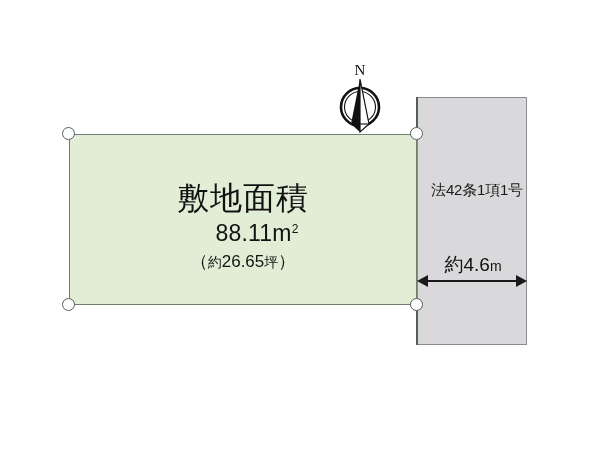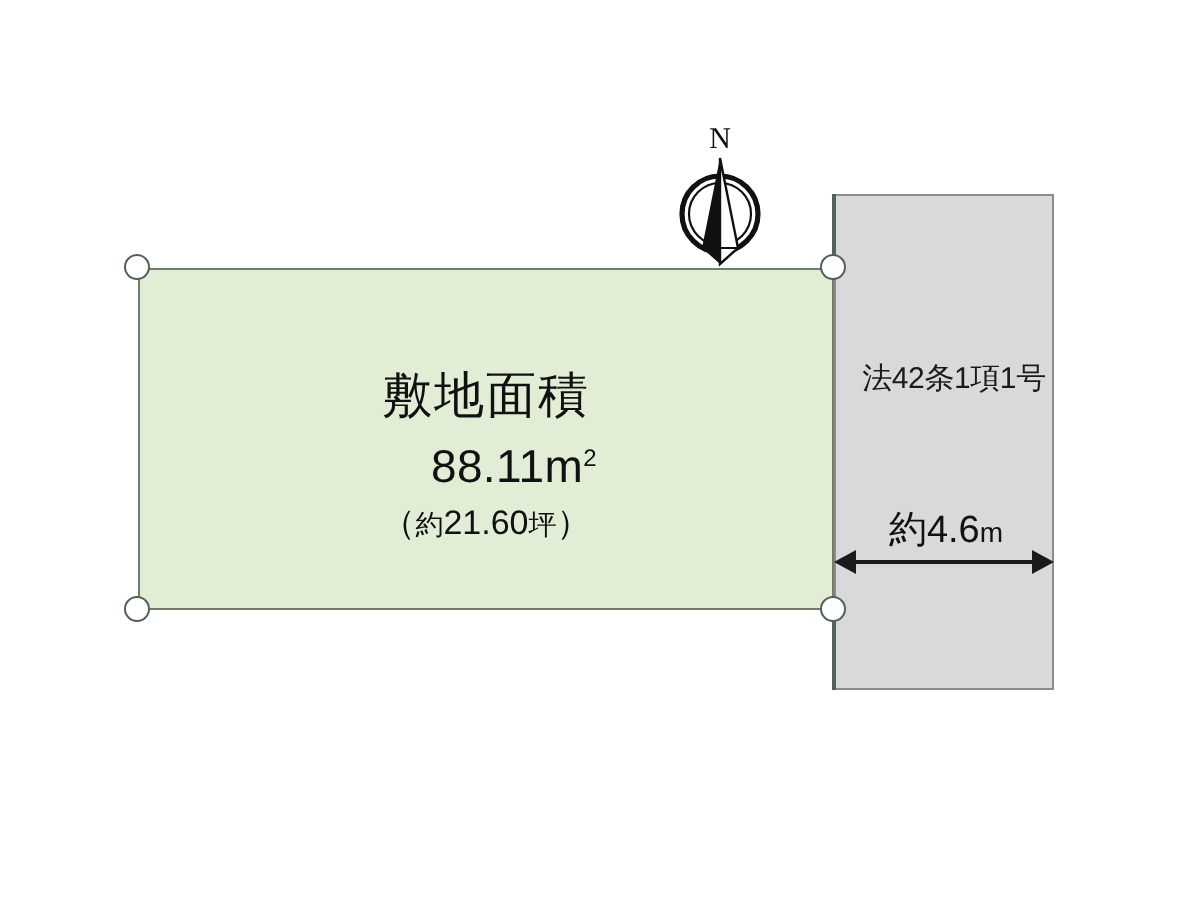--- a/index.html
+++ b/index.html
@@ -56,21 +56,21 @@
   }
   #site-label {
     left: 69px;
     top: 182px;
     width: 348px;
     text-align: center;
     color: #111111;
   }
   #site-label .site-title {
     display: block;
-    font-size: 25px;
+    font-size: 32px;
     line-height: 32px;
     letter-spacing: 1px;
     font-weight: 500;
   }
   #site-label .site-sqm {
     display: block;
     font-size: 23px;
     line-height: 31px;
     letter-spacing: 0.2px;
     padding-left: 28px;
@@ -188,21 +188,21 @@
 
   <div class="abs" id="road-label">
     <span class="ln">法42条1項1号</span>
   </div>
 
   <div class="abs" id="site-area"></div>
 
   <div class="abs" id="site-label">
     <span class="site-title">敷地面積</span>
     <span class="site-sqm"><span>88.11m</span><span class="sup">2</span></span>
-    <span class="site-tsubo"><span>（</span><span class="small">約</span><span>21.60</span><span class="small">坪</span><span>）</span></span>
+    <span class="site-tsubo"><span>（</span><span class="small">約</span><span>26.65</span><span class="small">坪</span><span>）</span></span>
   </div>
 
   <div class="abs" id="frontage-line-top"></div>
   <div class="abs" id="frontage-line-bottom"></div>
 
   <div class="abs corner-node" id="corner-tl"></div>
   <div class="abs corner-node" id="corner-bl"></div>
   <div class="abs corner-node" id="corner-tr"></div>
   <div class="abs corner-node" id="corner-br"></div>
 

